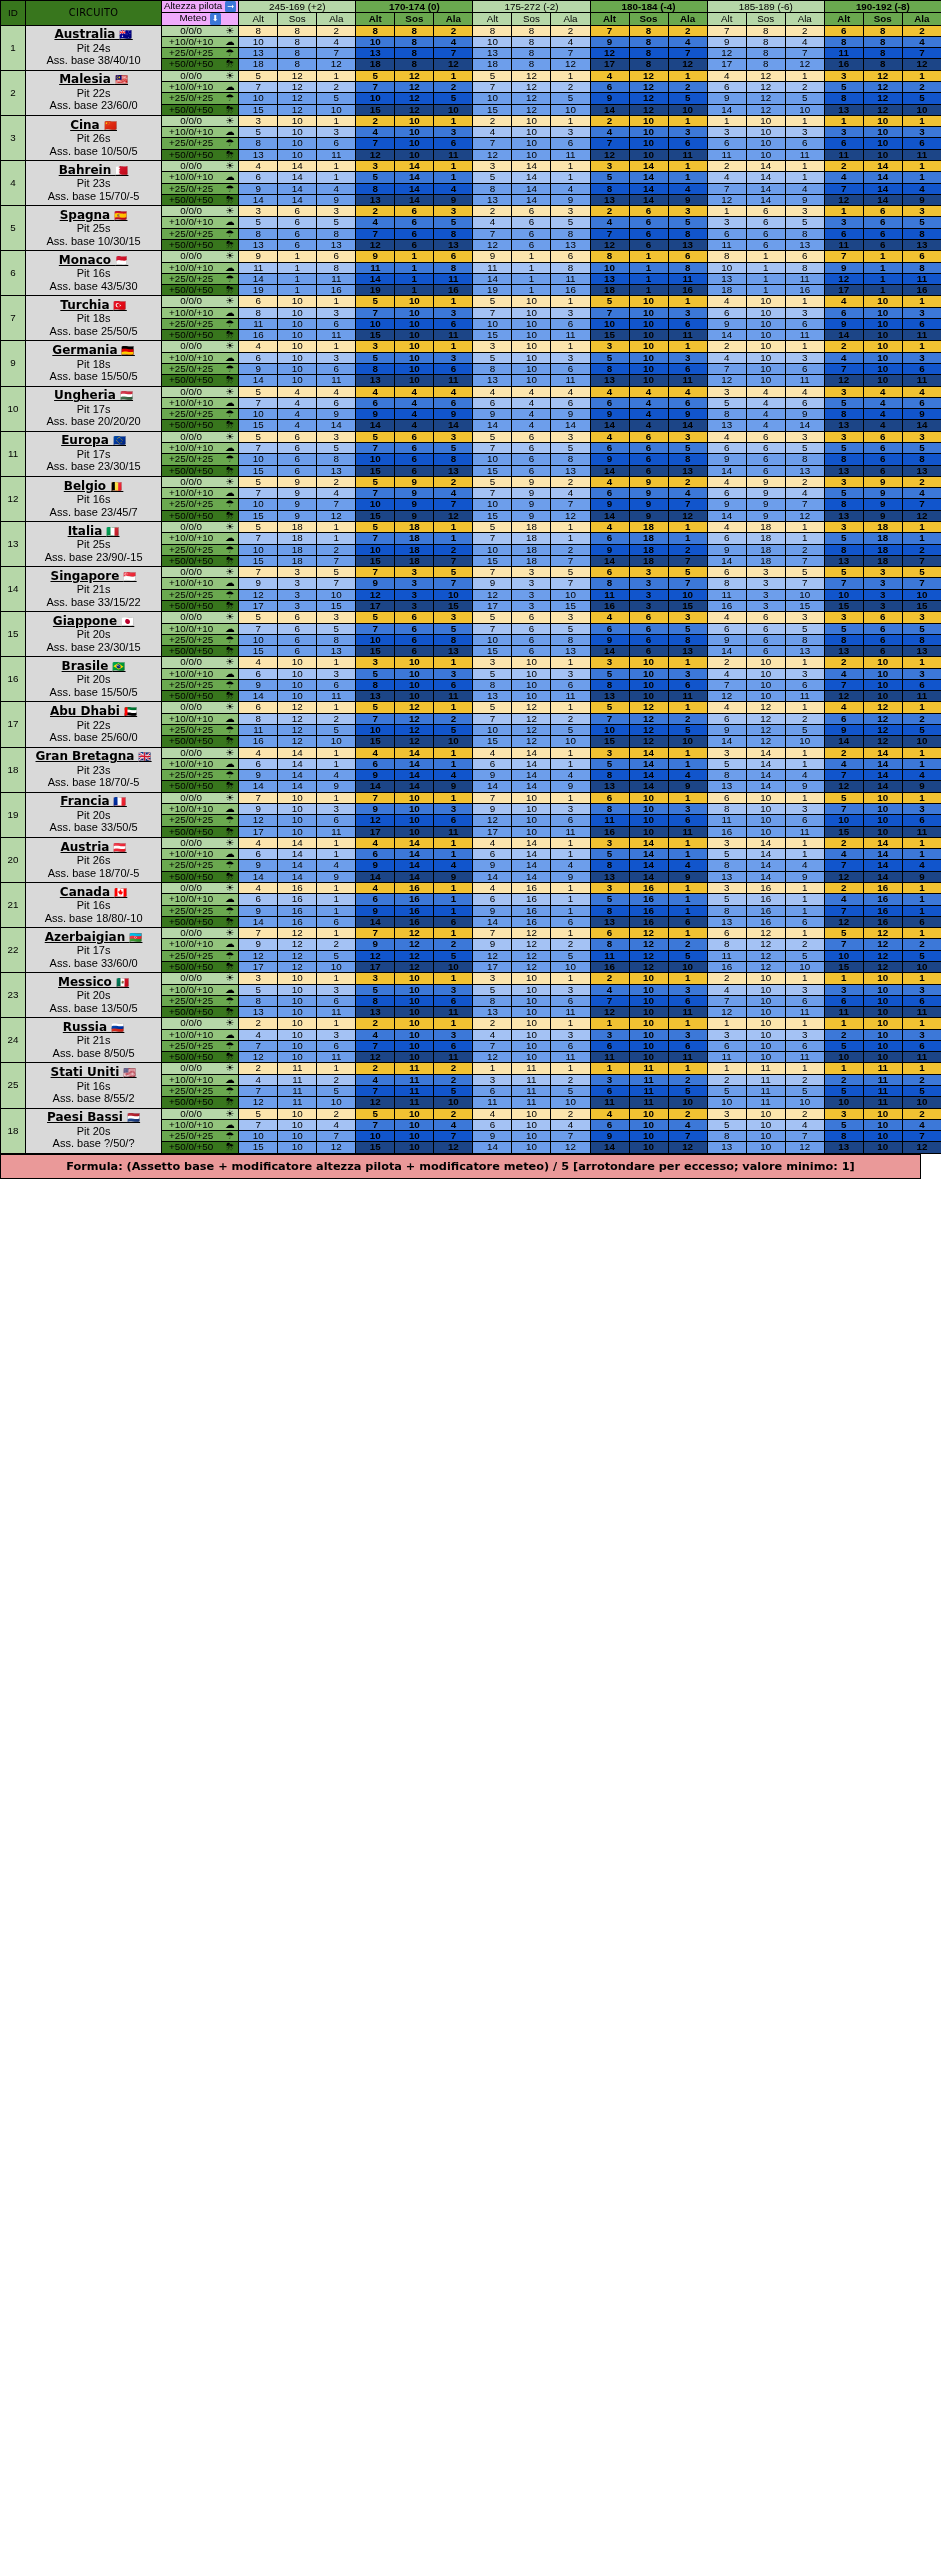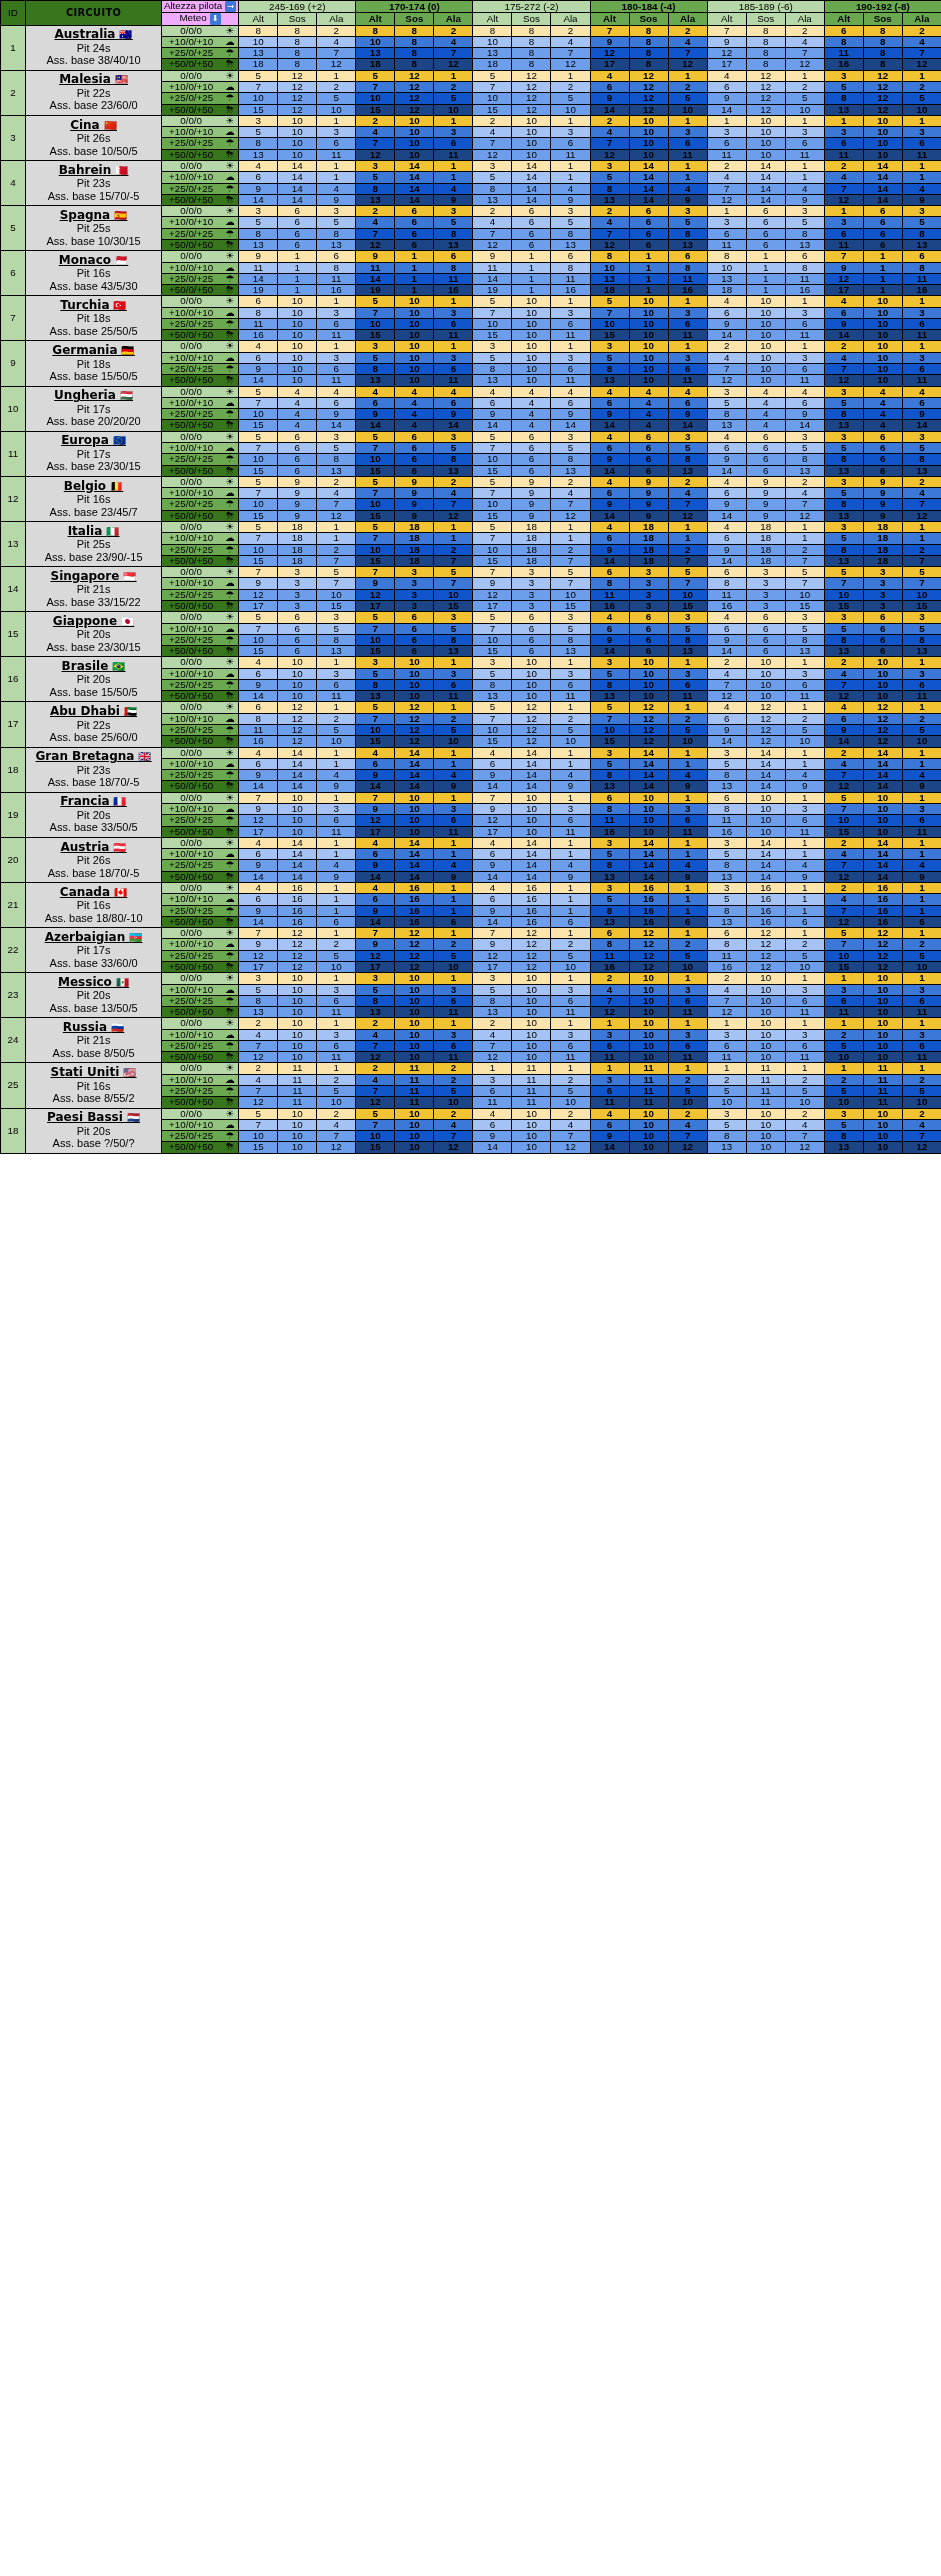--- a/index.html
+++ b/index.html
@@ -1,21 +1,21 @@
 <!DOCTYPE html>
 <html style="font-size:12px"><head>
 <meta charset="utf-8">
 <style>
   html,body{margin:0;padding:0;background:#fff;}
   body{font-family:"Liberation Sans",sans-serif;}
   #wrap{width:921px;background:#000;padding:0;}
   table.grid{border-collapse:collapse;table-layout:fixed;width:942px;}
   table.grid td,table.grid th{border:0.8px solid #000;padding:0;margin:0;text-align:center;vertical-align:middle;font-size:9.8px;color:#000;line-height:1.05;}
   .hd-id{background:#38761d;color:#fff;font-size:11.3px;font-weight:normal;}
-  .hd-circ{background:#38761d;color:#fff;font-size:16.6px;font-weight:bold;letter-spacing:0.4px;font-family:"DejaVu Sans",sans-serif;}
+  .hd-circ{background:#38761d;color:#fff;font-size:16.6px;font-weight:normal;letter-spacing:0.4px;font-family:"DejaVu Sans",sans-serif;}
   .hd-lbl{background:#f0abfc;color:#fff;font-size:11.3px;text-align:right;padding-right:4.5px;font-weight:normal;}
   .hd-lbl .arrow{display:inline-block;background:#3c78d8;color:#fff;font-size:8.3px;width:11.3px;height:11.3px;line-height:11.3px;border-radius:1.5px;vertical-align:middle;margin-left:3px;}
   .grp-lite{background:#b6d7a8;color:#000;font-size:11.3px;font-weight:normal;}
   .grp-dark{background:#6aa84f;color:#000;font-size:11.3px;font-weight:bold;}
   .sub-lite{background:#b6d7a8;color:#000;font-size:9px;font-weight:normal;}
   .sub-dark{background:#6aa84f;color:#000;font-size:9px;font-weight:bold;}
 
   
   .idc{background:#b6d7a8;font-size:9.8px;}
   .namec{background:#d9d9d9;padding:2.3px 3px;}
@@ -2355,14 +2355,15 @@
           <td class="v vs-3-d dsh">12</td>
           <td class="v vs-3-l solid">13</td>
           <td class="v vs-3-l dsh">10</td>
           <td class="v vs-3-l dsh">12</td>
           <td class="v vs-3-d solid">13</td>
           <td class="v vs-3-d dsh">10</td>
           <td class="v vs-3-d dsh">12</td>
         </tr>
       </tbody>
 </table>
+<div class="footer">Formula: (Assetto base + modificatore altezza pilota + modificatore meteo) / 5 [arrotondare per eccesso; valore minimo: 1]</div>
 </div>
 
 
 </body></html>

